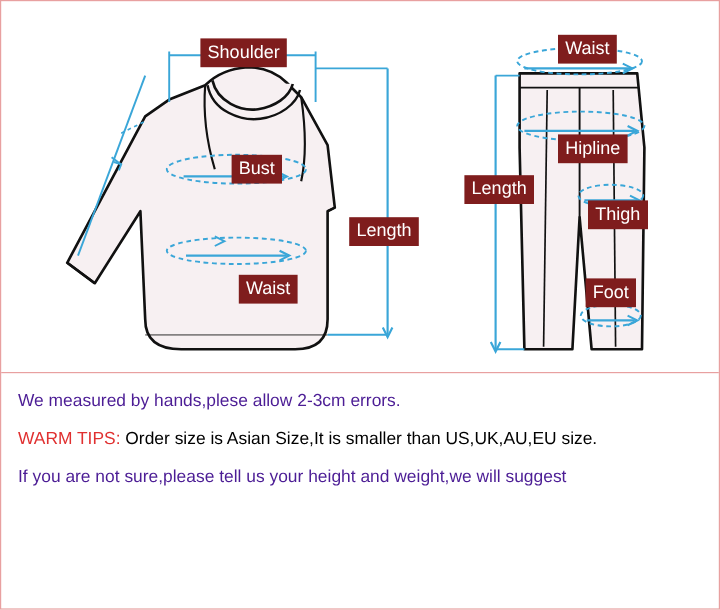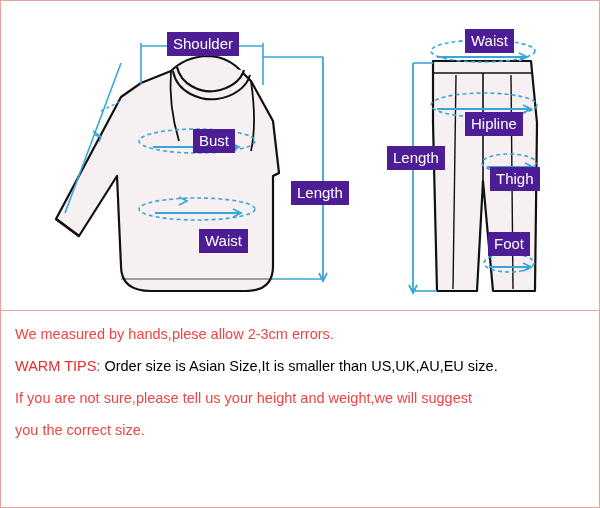--- a/index.html
+++ b/index.html
@@ -28,37 +28,37 @@
     box-sizing: border-box;
     border-bottom: 1px solid #e8a0a0;
   }
   .diagram-area svg {
     position: absolute;
     left: 0;
     top: 0;
   }
   .tag {
     position: absolute;
-    background: #4c1d95;
+    background: #7f1d1d;
     color: #ffffff;
     font-size: 15px;
     line-height: 15px;
     padding: 4px 6px 5px 6px;
     white-space: nowrap;
     font-family: "Liberation Sans", sans-serif;
   }
   .notes {
     position: relative;
     box-sizing: border-box;
     padding: 14px 14px 0 14px;
     height: 196px;
   }
   .note-line {
     font-size: 14.5px;
-    color: #ef4444;
+    color: #4c1d95;
     margin: 0 0 14px 0;
     line-height: 18px;
     white-space: nowrap;
   }
   .note-line.warm {
     color: #e03030;
   }
   .note-line.warm .rest {
     color: #000000;
   }
@@ -170,16 +170,15 @@
     <div class="tag" style="left:452px; top:111px;margin-left:12px;">Hipline</div>
     <div class="tag" style="left:386px; top:145px;">Length</div>
     <div class="tag" style="left:489px; top:166px;">Thigh</div>
     <div class="tag" style="left:487px; top:231px;">Foot</div>
   </div>
 
   <div class="notes">
     <p class="note-line">We measured by hands,plese allow 2-3cm errors.</p>
     <p class="note-line warm"><span class="warm-label">WARM TIPS:</span><span class="rest">  Order size is Asian Size,It is smaller than US,UK,AU,EU size.</span></p>
     <p class="note-line">If you are not sure,please tell us your height and weight,we will suggest</p>
-    <p class="note-line">you the correct size.</p>
   </div>
 
 </div>
 
 </body></html>

